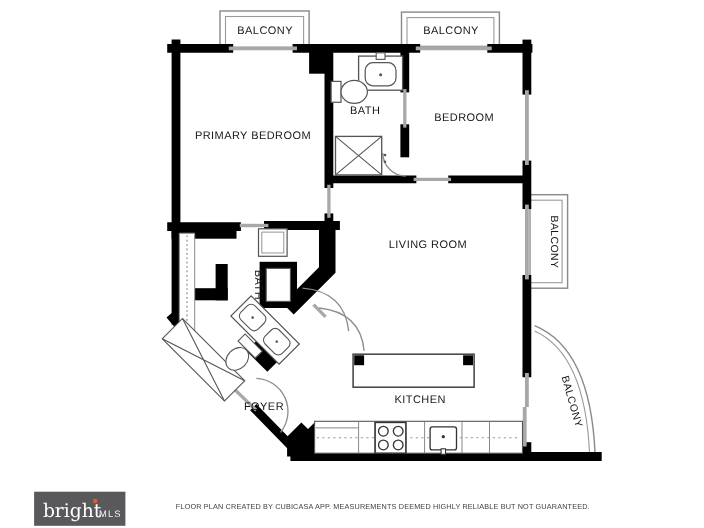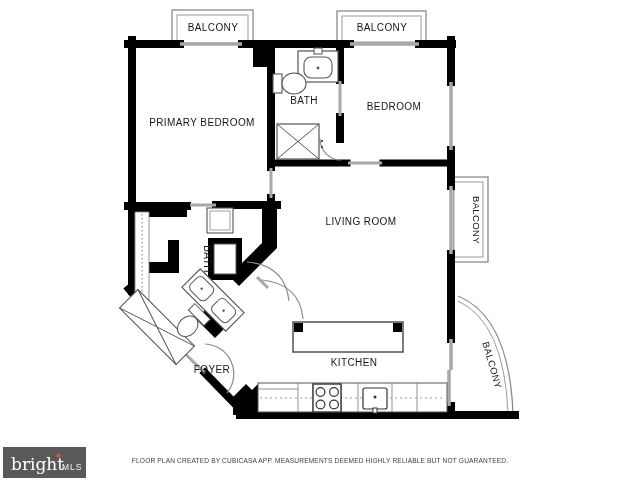--- a/index.html
+++ b/index.html
@@ -1,17 +1,17 @@
 <!DOCTYPE html>
 <html><head>
 <meta charset="utf-8">
 <style>
   html,body{margin:0;padding:0;background:#fff;}
   body{width:640px;height:480px;overflow:hidden;font-family:"Liberation Sans",sans-serif;}
-  .stage{position:relative;width:548px;height:480px;background:#ffffff;}
+  .stage{position:relative;width:548px;height:480px;background:#ffffff;margin-left:28px;}
   svg{display:block;}
   .room-label{font-family:"Liberation Sans",sans-serif;font-size:10px;fill:#161616;letter-spacing:.4px;}
   .room-label-sm{font-family:"Liberation Sans",sans-serif;font-size:9.5px;fill:#161616;letter-spacing:.4px;}
   .footer-text{font-family:"Liberation Sans",sans-serif;font-size:6.6px;fill:#3d3d3d;letter-spacing:.15px;}
   .logo-brand{font-family:"DejaVu Serif",serif;font-size:17px;fill:#ffffff;}
   .logo-suffix{font-family:"Liberation Sans",sans-serif;font-size:8.5px;fill:#f2f2f2;letter-spacing:1px;}
 </style>
 </head>
 <body>
 

